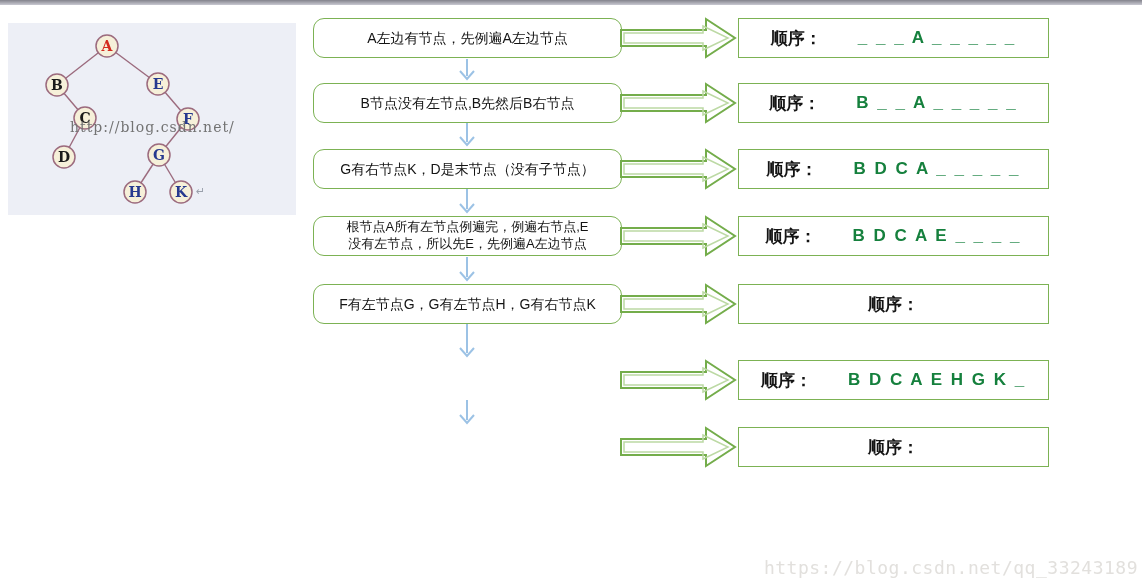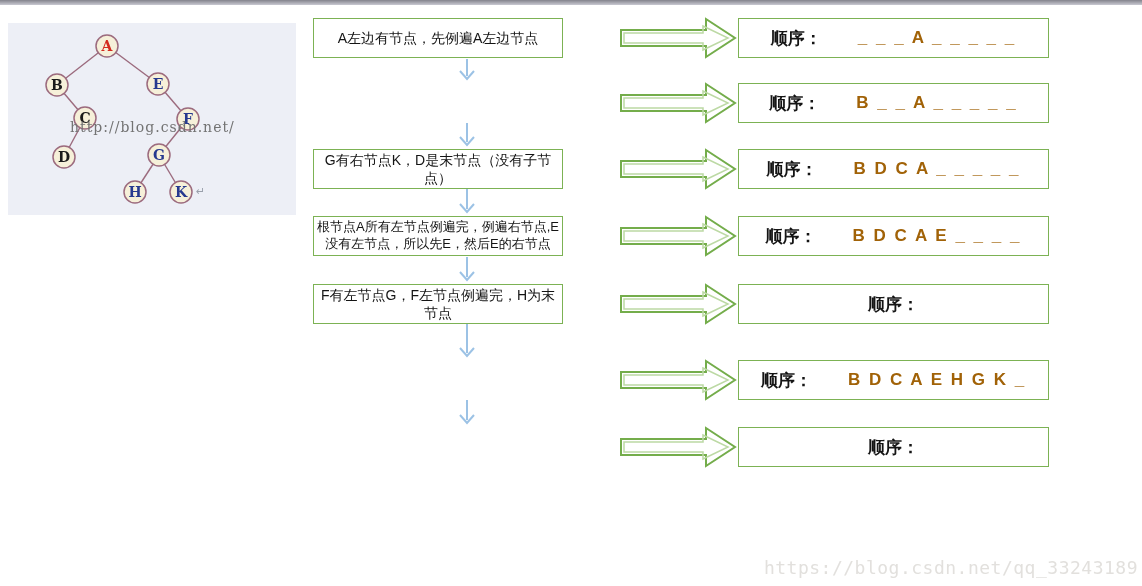--- a/index.html
+++ b/index.html
@@ -9,26 +9,26 @@
            background:linear-gradient(#83838c,#c9c9d2);}
   
   .tree-panel{position:absolute;left:8px;top:23px;width:288px;height:192px;background:#edeff6;}
   .tree-panel svg{position:absolute;left:0;top:0;}
   .tree-watermark{position:absolute;left:62px;top:96px;font-family:"DejaVu Serif","Liberation Serif",serif;
                   font-size:14px;color:#737373;letter-spacing:1px;white-space:nowrap;}
   .return-mark{position:absolute;left:188px;top:162px;font-size:11px;color:#9aa0ab;}
   
   .step-box,.result-box{position:absolute;height:40px;background:#fff;border:1.5px solid #7cb254;
            box-sizing:border-box;display:flex;align-items:center;justify-content:center;}
-  .step-box{left:313px;width:250px;}
+  .step-box{left:313px;width:309px;border-radius:11px;}
   .result-box{left:738px;width:311px;gap:32px;}
   .step-text{font-size:14px;color:#141414;text-align:center;white-space:pre-line;line-height:1.3;}
   .step-box.two-line .step-text{font-size:13px;}
   .order-label{font-size:17px;color:#141414;font-family:"Liberation Serif","DejaVu Serif",serif;font-weight:600;}
-  .order-seq{font-size:17px;color:#a16207;font-weight:700;letter-spacing:2px;margin-left:4px;
+  .order-seq{font-size:17px;color:#15803d;font-weight:700;letter-spacing:2px;margin-left:4px;
              font-family:"Liberation Sans","DejaVu Sans",sans-serif;white-space:pre;}
   .block-arrow{position:absolute;left:620px;width:118px;height:44px;}
   .down-arrow{position:absolute;left:455px;width:24px;}
   .bottom-watermark{position:absolute;right:4px;bottom:8px;font-family:"DejaVu Sans Mono","Liberation Mono",monospace;
                   font-size:18px;color:#e2e0dd;letter-spacing:0.5px;}
 </style>
 </head>
 <body>
 
 <div class="page">
@@ -63,29 +63,32 @@
         <circle cx="173" cy="169" r="11" fill="#f6f0d9" stroke="#9c6b7e" stroke-width="1.5"></circle>
         <text x="173" y="169" text-anchor="middle" dy="0.36em" font-family="&quot;DejaVu Serif&quot;,&quot;Liberation Serif&quot;,serif" font-size="14" font-weight="bold" fill="#273a8f">K</text>
       </svg>
     <span class="tree-watermark">http://blog.csdn.net/</span>
     <span class="return-mark">↵</span>
   </div>
 
   <div class="step-box" style="top:18px">
       <span class="step-text">A左边有节点，先例遍A左边节点</span>
     </div>
+  <div class="step-box" style="top:83px">
+      <span class="step-text">B节点没有左节点,B先然后B右节点</span>
+    </div>
   <div class="step-box" style="top:149px">
       <span class="step-text">G有右节点K，D是末节点（没有子节点）</span>
     </div>
   <div class="step-box two-line" style="top:216px">
       <span class="step-text">根节点A所有左节点例遍完，例遍右节点,E
-没有左节点，所以先E，然后E的右节点</span>
+没有左节点，所以先E，先例遍A左边节点</span>
     </div>
   <div class="step-box" style="top:284px">
-      <span class="step-text">F有左节点G，F左节点例遍完，H为末节点</span>
+      <span class="step-text">F有左节点G，G有左节点H，G有右节点K</span>
     </div>
 
   <div class="result-box" style="top:18px">
       <span class="order-label">顺序：</span>
       <span class="order-seq">_ _ _ A _ _ _ _ _</span>
     </div>
   <div class="result-box" style="top:83px">
       <span class="order-label">顺序：</span>
       <span class="order-seq">B _ _ A _ _ _ _ _</span>
     </div>

